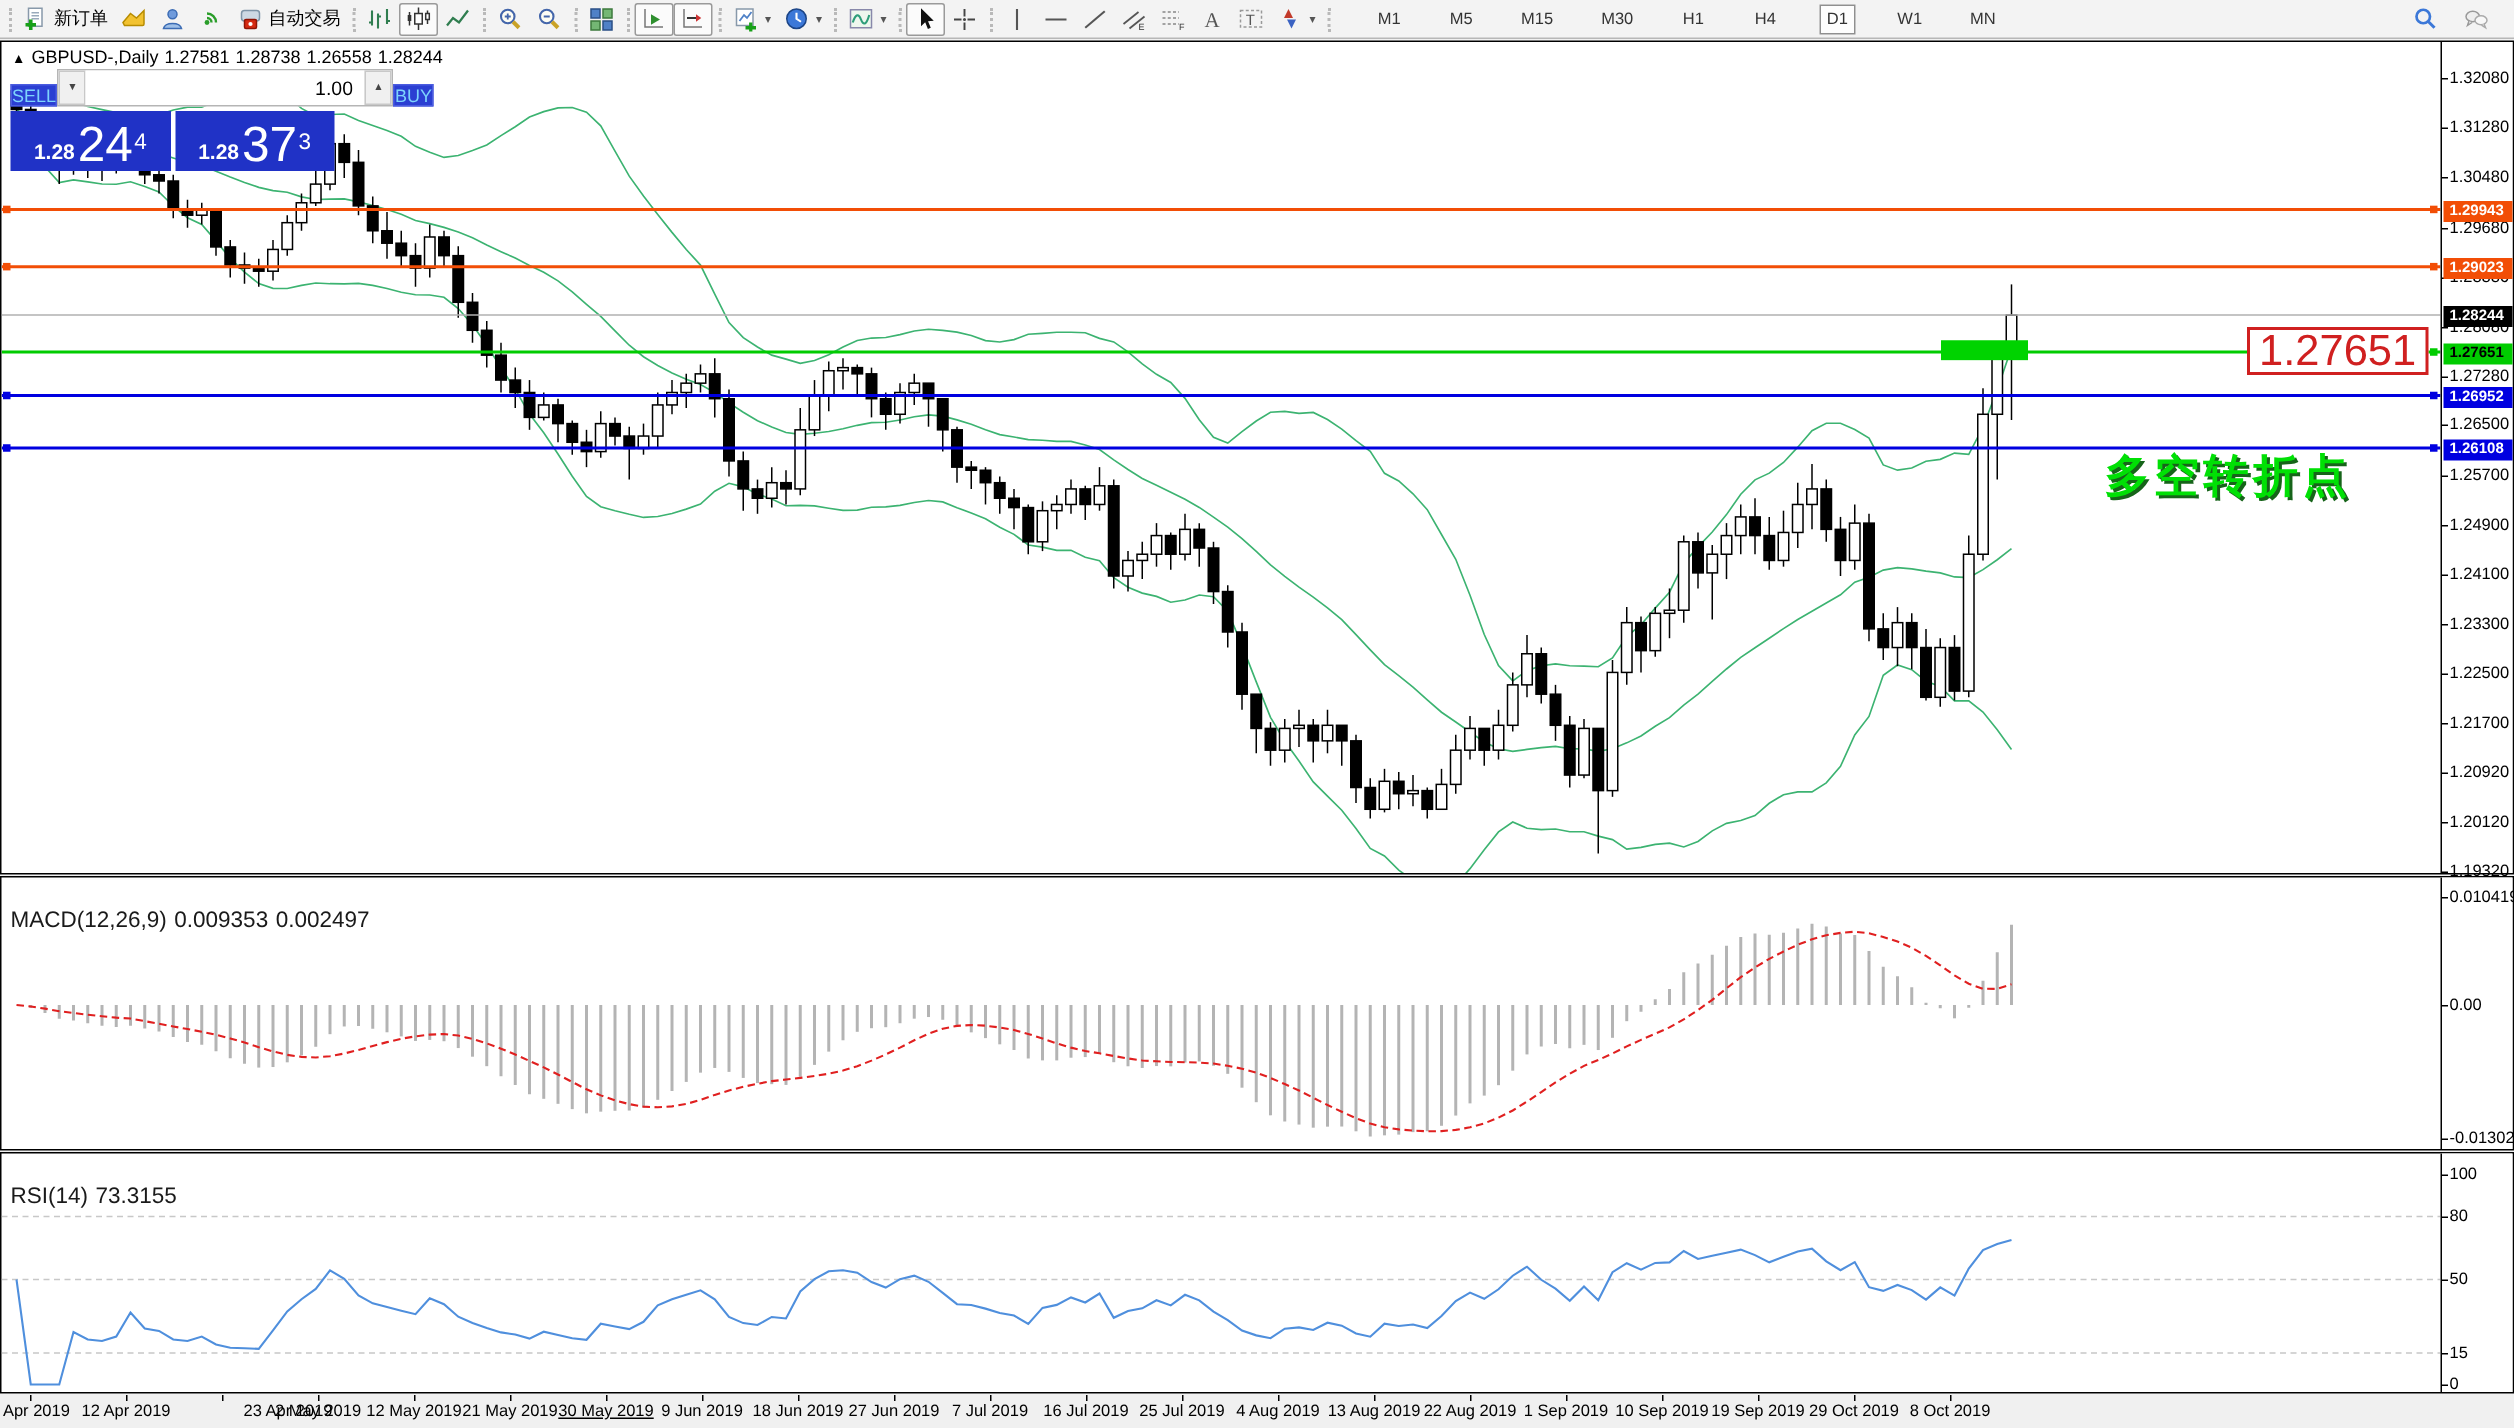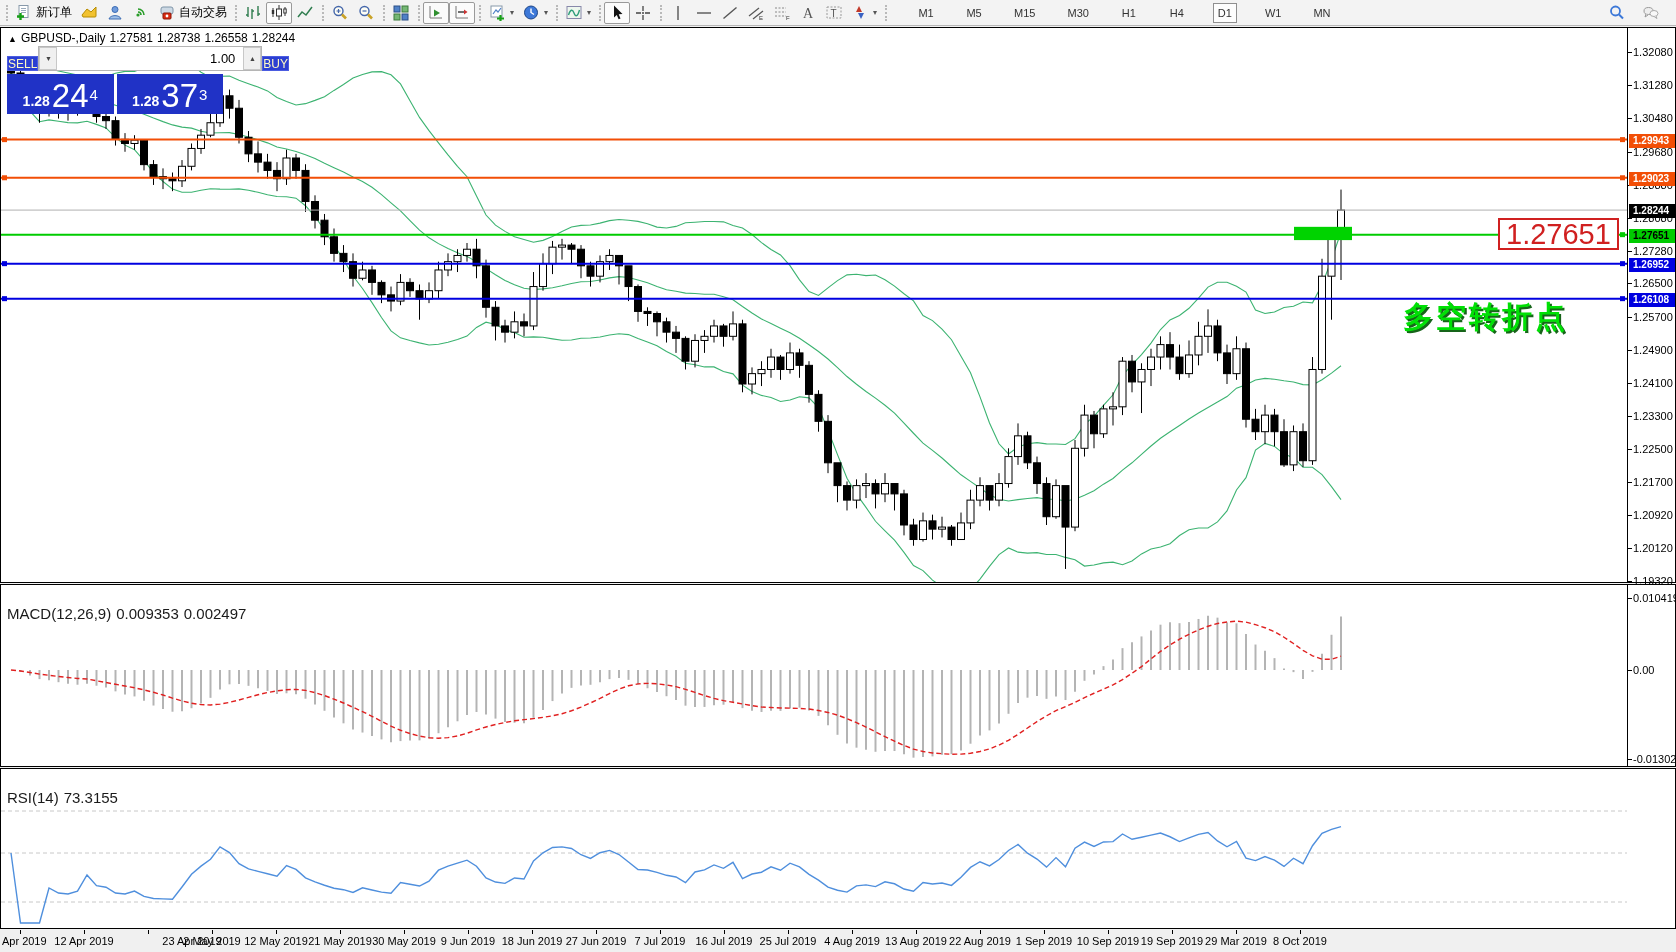--- a/index.html
+++ b/index.html
@@ -31,21 +31,21 @@
   .badge{position:absolute;left:1px;right:0;height:14px;font-size:10px;font-weight:bold;
          line-height:14px;padding-left:4px;color:#fff;}
   .ind-label{position:absolute;left:6px;top:20px;font-size:15px;color:#1a1a1a;z-index:5;}
   .ind-label .v{margin-left:5px;}
   
   .chart-title{position:absolute;left:7px;top:3px;font-size:12px;color:#000;z-index:6;}
   .chart-title .tri{font-size:9px;margin-right:4px;}
   .chart-title span{margin-right:4px;}
   .one-click{position:absolute;left:6px;top:18px;width:216px;z-index:7;}
   .oc-row1{display:flex;height:25px;gap:0;}
-  .oc-btn{width:52px;background:#2b3fd2;color:#fef9c3;font-size:12px;display:flex;align-items:center;
+  .oc-btn{width:52px;background:#2b3fd2;color:#7dd3fc;font-size:12px;display:flex;align-items:center;
           justify-content:center;border:1px solid #4b5ce0;margin-top:10px;}
   .oc-spin{flex:1;display:flex;background:#fff;border:1px solid #b5b5b5;}
   .oc-arrow{width:18px;background:#f0f0f0;border:1px solid #c8c8c8;font-size:7px;color:#444;
             display:flex;align-items:center;justify-content:center;}
   .oc-vol{flex:1;border:0;text-align:right;padding-right:8px;font-size:13px;outline:none;
           font-family:"Liberation Sans",sans-serif;}
   .oc-row2{display:flex;gap:3px;margin-top:3px;height:40px;}
   .oc-price{flex:1;background:#2032c6;color:#fff;display:flex;align-items:flex-end;
             justify-content:center;padding-bottom:3px;}
   .oc-price .sm{font-size:14px;font-weight:bold;margin-right:2px;line-height:20px;}
@@ -894,37 +894,49 @@
         <svg id="rsi-svg" width="1627" height="159">
             <line x1="0" y1="42" x2="1627" y2="42" stroke="#c8c8c8" stroke-width="1" stroke-dasharray="4 3"></line>
             <line x1="0" y1="84" x2="1627" y2="84" stroke="#c8c8c8" stroke-width="1" stroke-dasharray="4 3"></line>
             <line x1="0" y1="133" x2="1627" y2="133" stroke="#c8c8c8" stroke-width="1" stroke-dasharray="4 3"></line>
             <polyline points="10,84 19.5,154 29,154 38.5,154 48,118.99999999999868 57.5,123.99999999999888 67,125.03448275861993 76.5,122.05369127516742 86,105.99999999999899 95.5,116.66666666666592 105,118.25531914893526 114.5,123.99999999999913 124,125.03448275861994 133.5,122.05369127516742 143,127.33333333333282 152.5,129.47850208044343 162,129.8393776936819 171.5,130.2163194803743 181,117.98635370251984 190.5,105.27748522248568 200,97.13459590400328 209.5,90.26550918334267 219,77.93853049696892 228.5,83.59474809980571 238,94.67953638266262 247.5,99.9192954894216 257,102.37470545839831 266.5,104.78126602407413 276,107.13402063827904 285.5,96.51458131480031 295,100.45927611990183 304.5,108.80835479504265 314,112.9450694981975 323.5,116.25268937908649 333,119.26629276470986 342.5,120.69790791345838 352,123.41324200245332 361.5,118.81156991042141 371,121.05016220714135 380.5,123.16284411423501 390,124.19197066934821 399.5,113.46737197577333 409,115.27148646232969 418.5,117.04298539739133 428,112.2053843431699 437.5,101.18542035386848 447,97.1653648659855 456.5,94.17931888346351 466,91.19445333484458 475.5,97.26044427465902 485,108.96978556164433 494.5,113.06381616627358 504,114.3576251494849 513.5,108.97017248097495 523,109.98794200731135 532.5,91.96056887339263 542,83.78864518435779 551.5,78.49384519837702 561,77.84181945391015 570.5,79.46483386369468 580,85.73195324568222 589.5,89.38858077980758 599,83.75539866101593 608.5,81.42993859134491 618,85.52710127155072 627.5,92.95080053420705 637,100.45321399361622 646.5,101.03732364404054 656,103.41434469544681 665.5,106.2964415889684 675,107.99026022812315 684.5,113.6479353554575 694,102.94062471007554 703.5,100.92879853536272 713,95.93875503311531 722.5,99.31909977540954 732,93.34899427381988 741.5,109.54171642617379 751,105.02919527628242 760.5,103.2140796915008 770,97.81463171199741 779.5,101.25259878114895 789,94.20556425995427 798.5,97.86732301806879 808,105.35323013469846 817.5,111.0774254448537 827,118.08013963649888 836.5,121.24533933172377 846,123.11070714961077 855.5,116.80559508497613 865,115.89968535167372 874.5,117.62559766972589 884,112.80549861107714 893.5,114.77060130024526 903,120.00918111208749 912.5,122.1468745768177 922,113.48392353772238 931.5,114.97995861966331 941,113.98597738806158 950.5,116.37880554010172 960,108.2830679585878 969.5,98.4003175722326 979,92.74378314568523 988.5,96.86737095045207 998,90.52697672461463 1007.5,81.49023830089108 1017,75.47646095962233 1026.5,84.18567496172831 1036,90.06043467233887 1045.5,98.15729548351989 1055,88.61741072443417 1064.5,97.76997984370757 1074,79.11815683983015 1083.5,73.1466479810247 1093,77.40173201373406 1102.5,72.94725122792505 1112,72.57790536126876 1121.5,65.0061041666851 1131,70.30203455864512 1140.5,68.21727640975081 1150,66.13819144919741 1159.5,64.0704294969386 1169,67.7539937874568 1178.5,72.54479338597334 1188,68.85324518840456 1197.5,65.36526144797395 1207,63.48274788903585 1216.5,71.90702485119333 1226,77.78318222364756 1235.5,72.38264323305579 1245,89.13953103528762 1254.5,91.57523643489449 1264,87.60622249239339 1273.5,91.07341808634557 1283,97.4356361393575 1292.5,89.24297402426346 1302,94.72727282785603 1311.5,76.7424871091244 1321,64.38041556443841 1330.5,60.31415578330739 1340,57.61447417915961" fill="none" stroke="#4f8fdd" stroke-width="1.4"></polyline>
           </svg>
         <div class="ind-label">
           <span>RSI(14)</span><span class="v">73.3155</span>
         </div>
       </div>
+      <div class="axis" id="rsi-axis">
+          <div class="tickmark" style="top: 14px;"></div>
+          <div class="tick" style="top: 9px;">100</div>
+          <div class="tickmark" style="top: 42px;"></div>
+          <div class="tick" style="top: 37px;">80</div>
+          <div class="tickmark" style="top: 84px;"></div>
+          <div class="tick" style="top: 79px;">50</div>
+          <div class="tickmark" style="top: 133px;"></div>
+          <div class="tick" style="top: 128px;">15</div>
+          <div class="tickmark" style="top: 154px;"></div>
+          <div class="tick" style="top: 149px;">0</div>
+        </div>
     </div>
 
     <div class="date-axis" id="date-axis" style="top:904px;">
         <div class="dtick" style="left: 20px;"></div>
         <div class="dlab" style="left: 20px;">3 Apr 2019</div>
         <div class="dtick" style="left: 84px;"></div>
         <div class="dlab" style="left: 84px;">12 Apr 2019</div>
         <div class="dtick" style="left: 148px;"></div>
         <div class="dlab" style="left: 144px; margin-left: 48px;">23 Apr 2019</div>
         <div class="dtick" style="left: 212px;"></div>
         <div class="dlab" style="left: 212px;">2 May 2019</div>
         <div class="dtick" style="left: 276px;"></div>
         <div class="dlab" style="left: 276px;">12 May 2019</div>
         <div class="dtick" style="left: 340px;"></div>
         <div class="dlab" style="left: 340px;">21 May 2019</div>
         <div class="dtick" style="left: 404px;"></div>
-        <div class="dlab" style="left: 404px;">30 May 2019</div>
+        <div class="dlab" style="left: 404px; text-decoration: underline;">30 May 2019</div>
         <div class="dtick" style="left: 468px;"></div>
         <div class="dlab" style="left: 468px;">9 Jun 2019</div>
         <div class="dtick" style="left: 532px;"></div>
         <div class="dlab" style="left: 532px;">18 Jun 2019</div>
         <div class="dtick" style="left: 596px;"></div>
         <div class="dlab" style="left: 596px;">27 Jun 2019</div>
         <div class="dtick" style="left: 660px;"></div>
         <div class="dlab" style="left: 660px;">7 Jul 2019</div>
         <div class="dtick" style="left: 724px;"></div>
         <div class="dlab" style="left: 724px;">16 Jul 2019</div>
@@ -936,18 +948,18 @@
         <div class="dlab" style="left: 916px;">13 Aug 2019</div>
         <div class="dtick" style="left: 980px;"></div>
         <div class="dlab" style="left: 980px;">22 Aug 2019</div>
         <div class="dtick" style="left: 1044px;"></div>
         <div class="dlab" style="left: 1044px;">1 Sep 2019</div>
         <div class="dtick" style="left: 1108px;"></div>
         <div class="dlab" style="left: 1108px;">10 Sep 2019</div>
         <div class="dtick" style="left: 1172px;"></div>
         <div class="dlab" style="left: 1172px;">19 Sep 2019</div>
         <div class="dtick" style="left: 1236px;"></div>
-        <div class="dlab" style="left: 1236px;">29 Mar 2019</div>
+        <div class="dlab" style="left: 1236px;">29 Oct 2019</div>
         <div class="dtick" style="left: 1300px;"></div>
         <div class="dlab" style="left: 1300px;">8 Oct 2019</div>
       </div>
   </div>
 </div>
 
 </body></html>

